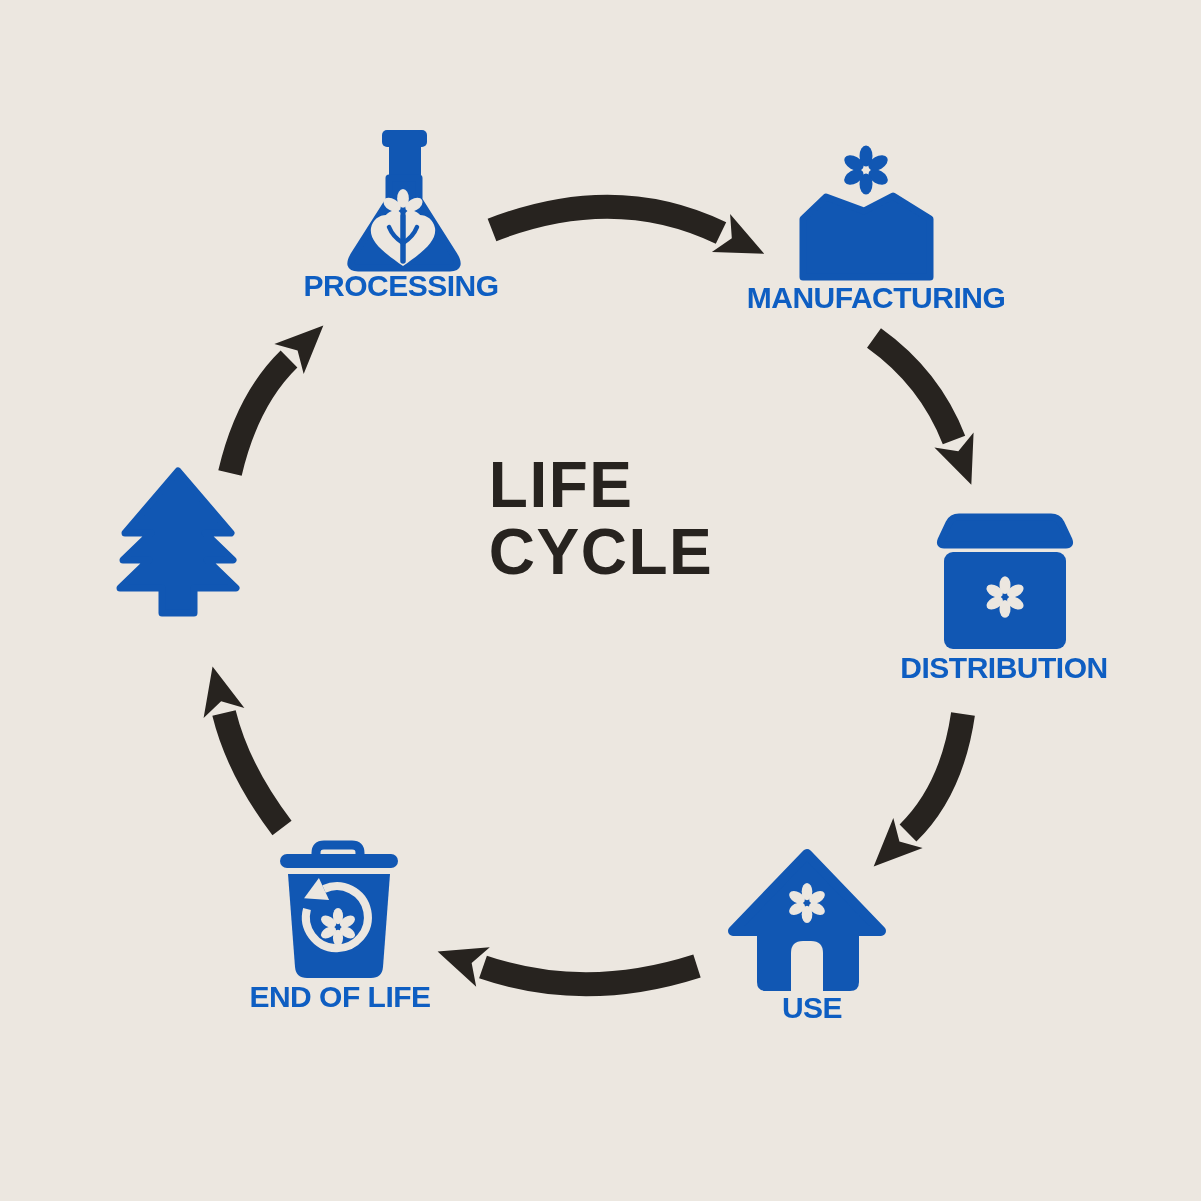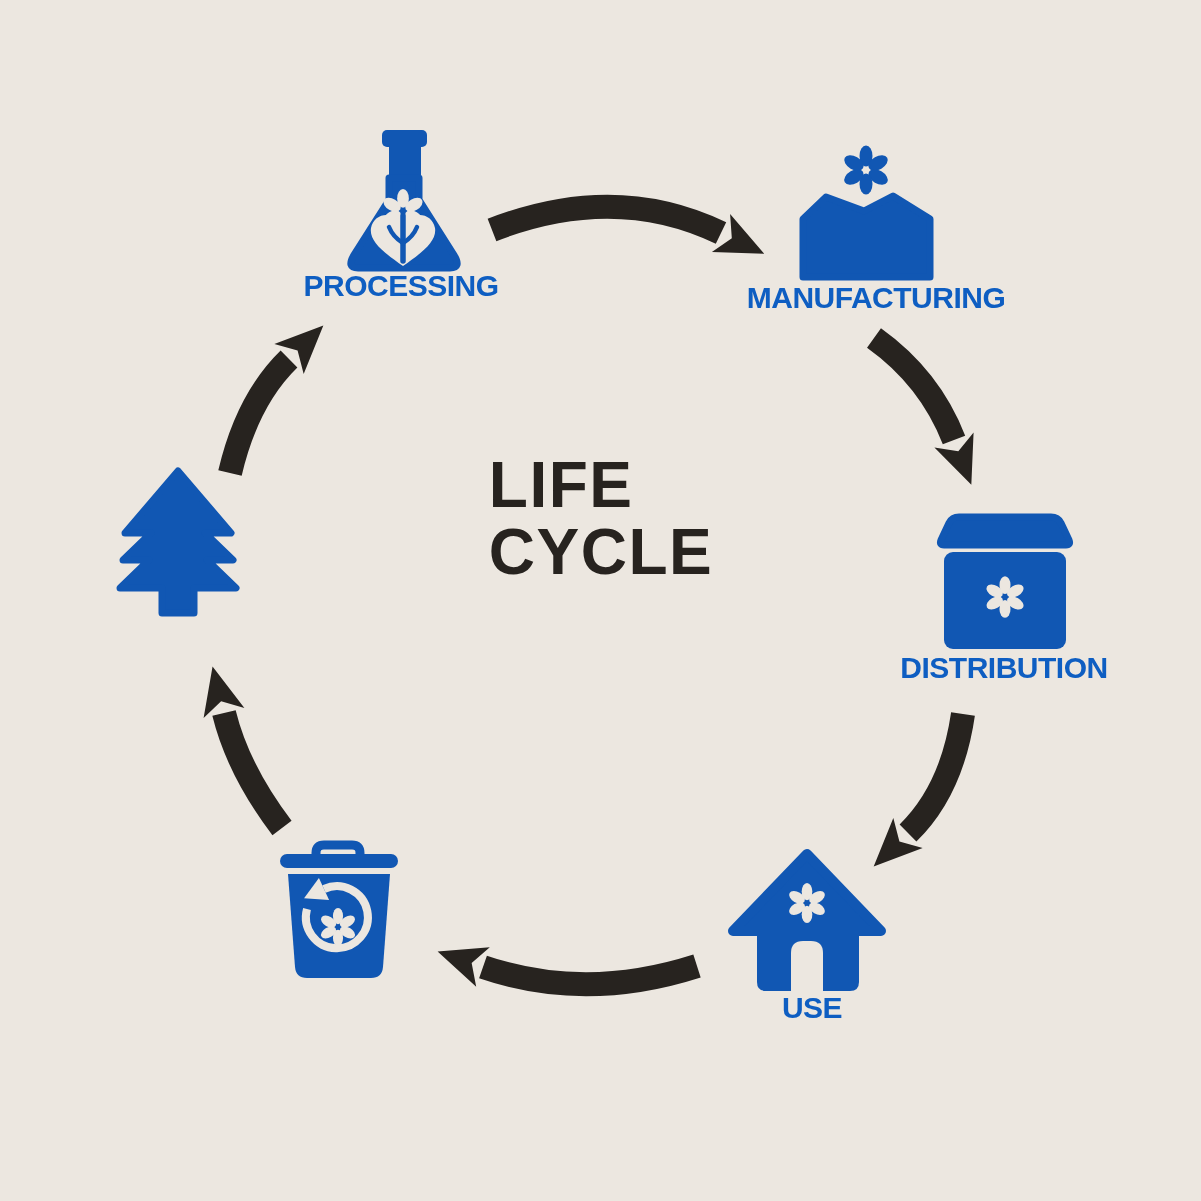--- a/index.html
+++ b/index.html
@@ -113,14 +113,15 @@
 
   <div class="center-title">
     <div>LIFE</div>
     <div>CYCLE</div>
   </div>
 
   <div class="stage-label" style="left:401px;top:269px">PROCESSING</div>
   <div class="stage-label" style="left:876px;top:281px">MANUFACTURING</div>
   <div class="stage-label" style="left:1004px;top:651px">DISTRIBUTION</div>
   <div class="stage-label" style="left:812px;top:991px">USE</div>
+  <div class="stage-label" style="left:340px;top:980px">END OF LIFE</div>
 
 </div>
 
 </body></html>

